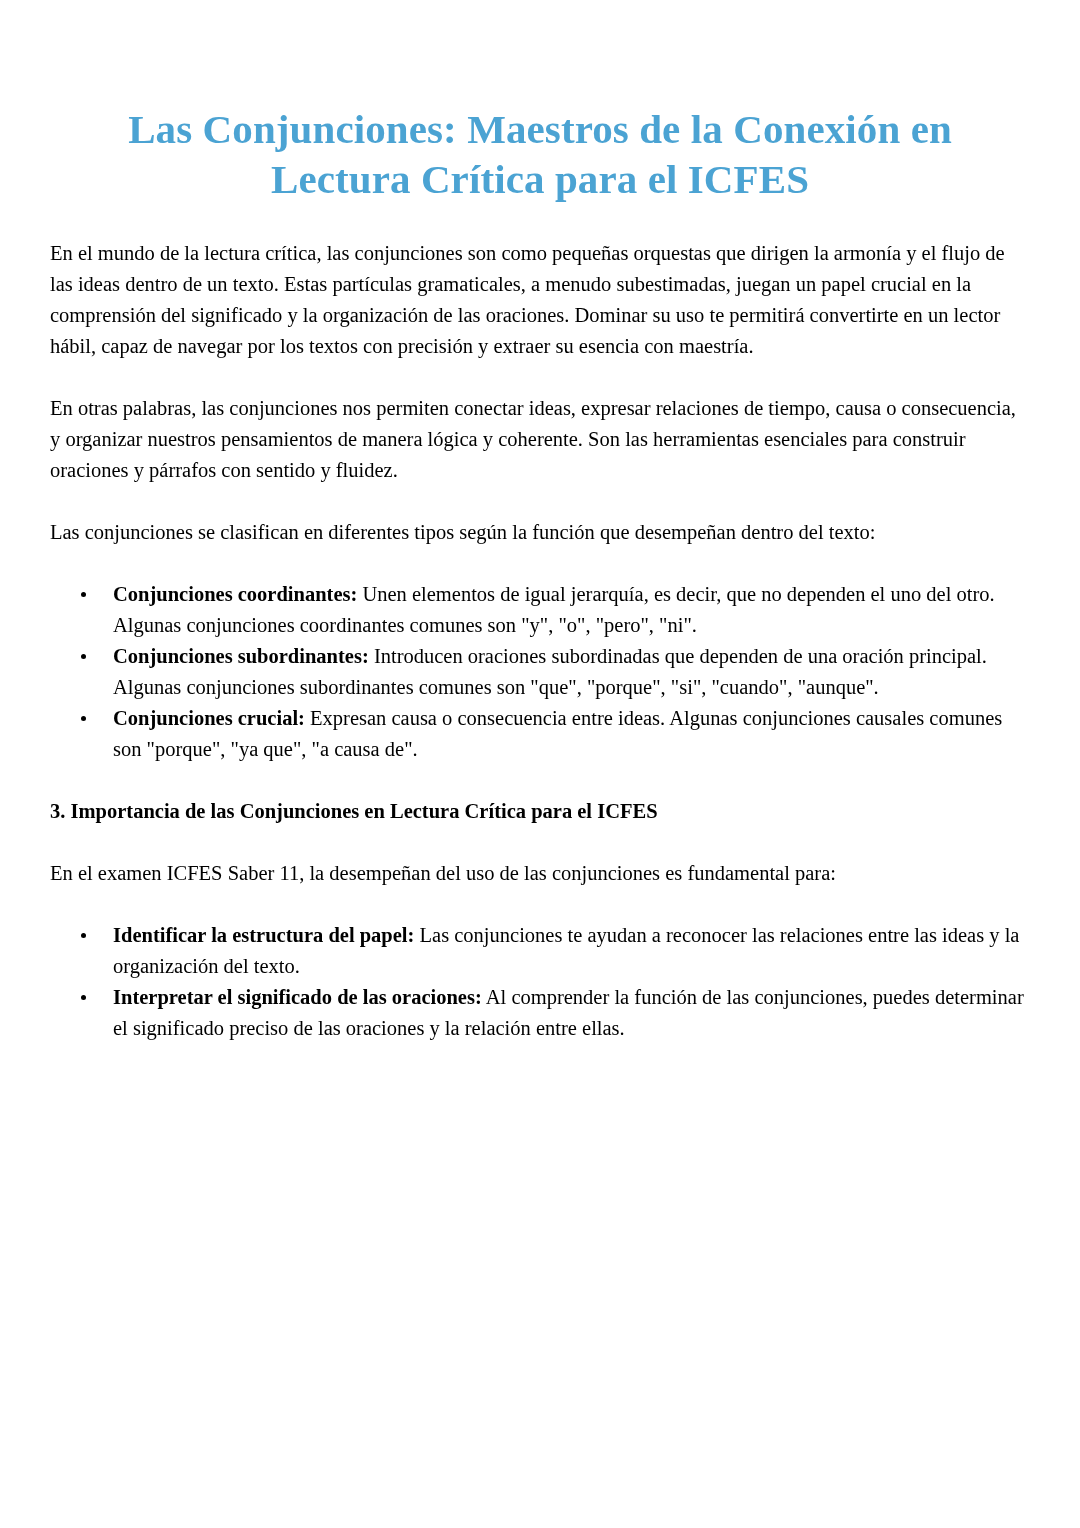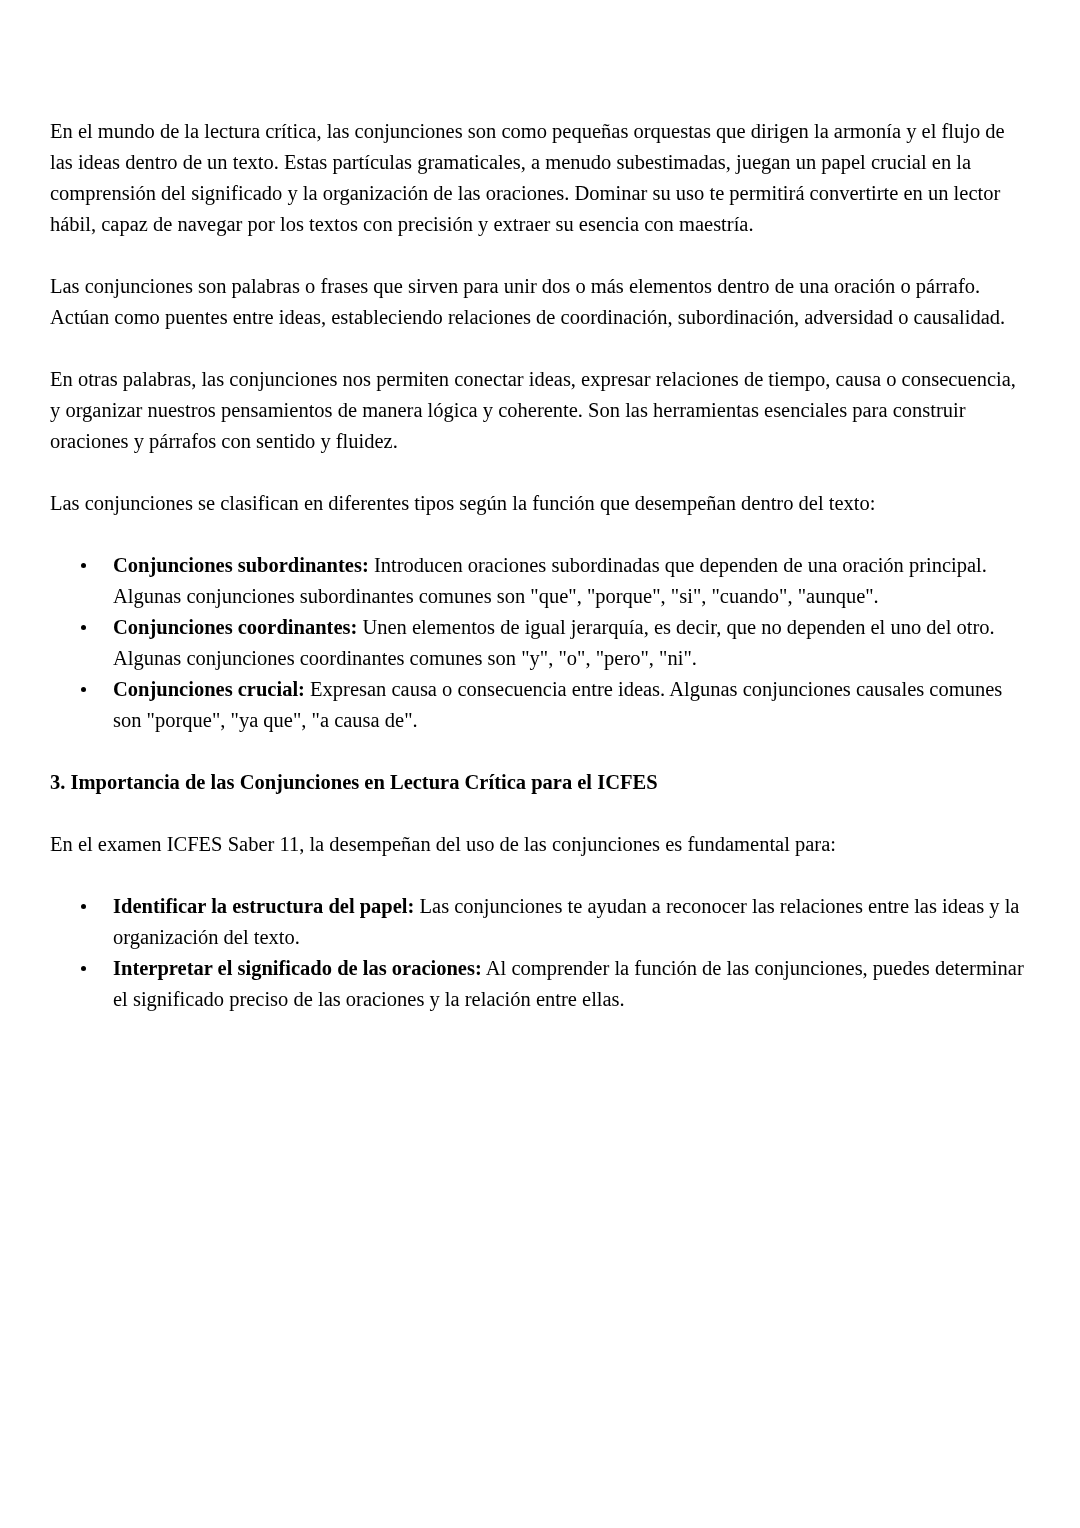--- a/index.html
+++ b/index.html
@@ -85,36 +85,36 @@
 
   .tail { font-weight: 400; }
 
   .spacer-bottom { height: 150px; }
 </style>
 </head>
 <body>
 
 <div class="page">
 
+  <h1 class="doc-title">Las Conjunciones: Maestros de la Conexión en Lectura Crítica para el ICFES</h1>
 
   <p class="para">En el mundo de la lectura crítica, las conjunciones son como pequeñas orquestas que dirigen la armonía y el flujo de las ideas dentro de un texto. Estas partículas gramaticales, a menudo subestimadas, juegan un papel crucial en la comprensión del significado y la organización de las oraciones. Dominar su uso te permitirá convertirte en un lector hábil, capaz de navegar por los textos con precisión y extraer su esencia con maestría.</p>
 
-  <p class="para">Las conjunciones son palabras o frases que sirven para unir dos o más elementos dentro de una oración o párrafo. Actúan como puentes entre ideas, estableciendo relaciones de coordinación, subordinación, adversidad o causalidad.</p>
   <p class="para">En otras palabras, las conjunciones nos permiten conectar ideas, expresar relaciones de tiempo, causa o consecuencia, y organizar nuestros pensamientos de manera lógica y coherente. Son las herramientas esenciales para construir oraciones y párrafos con sentido y fluidez.</p>
 
   <p class="para">Las conjunciones se clasifican en diferentes tipos según la función que desempeñan dentro del texto:</p>
 
   <ul class="bullets">
     <li>
       <span class="bullet-dot"></span>
-      <span class="lead">Conjunciones subordinantes:</span><span class="tail"> Introducen oraciones subordinadas que dependen de una oración principal. Algunas conjunciones subordinantes comunes son "que", "porque", "si", "cuando", "aunque".</span>
+      <span class="lead">Conjunciones coordinantes:</span><span class="tail"> Unen elementos de igual jerarquía, es decir, que no dependen el uno del otro. Algunas conjunciones coordinantes comunes son "y", "o", "pero", "ni".</span>
     </li>
     <li>
       <span class="bullet-dot"></span>
-      <span class="lead">Conjunciones coordinantes:</span><span class="tail"> Unen elementos de igual jerarquía, es decir, que no dependen el uno del otro. Algunas conjunciones coordinantes comunes son "y", "o", "pero", "ni".</span>
+      <span class="lead">Conjunciones subordinantes:</span><span class="tail"> Introducen oraciones subordinadas que dependen de una oración principal. Algunas conjunciones subordinantes comunes son "que", "porque", "si", "cuando", "aunque".</span>
     </li>
     <li>
       <span class="bullet-dot"></span>
       <span class="lead">Conjunciones crucial:</span><span class="tail"> Expresan causa o consecuencia entre ideas. Algunas conjunciones causales comunes son "porque", "ya que", "a causa de".</span>
     </li>
   </ul>
 
   <h2 class="section-heading">3. Importancia de las Conjunciones en Lectura Crítica para el ICFES</h2>
   <p class="para">En el examen ICFES Saber 11, la desempeñan del uso de las conjunciones es fundamental para:</p>
 

